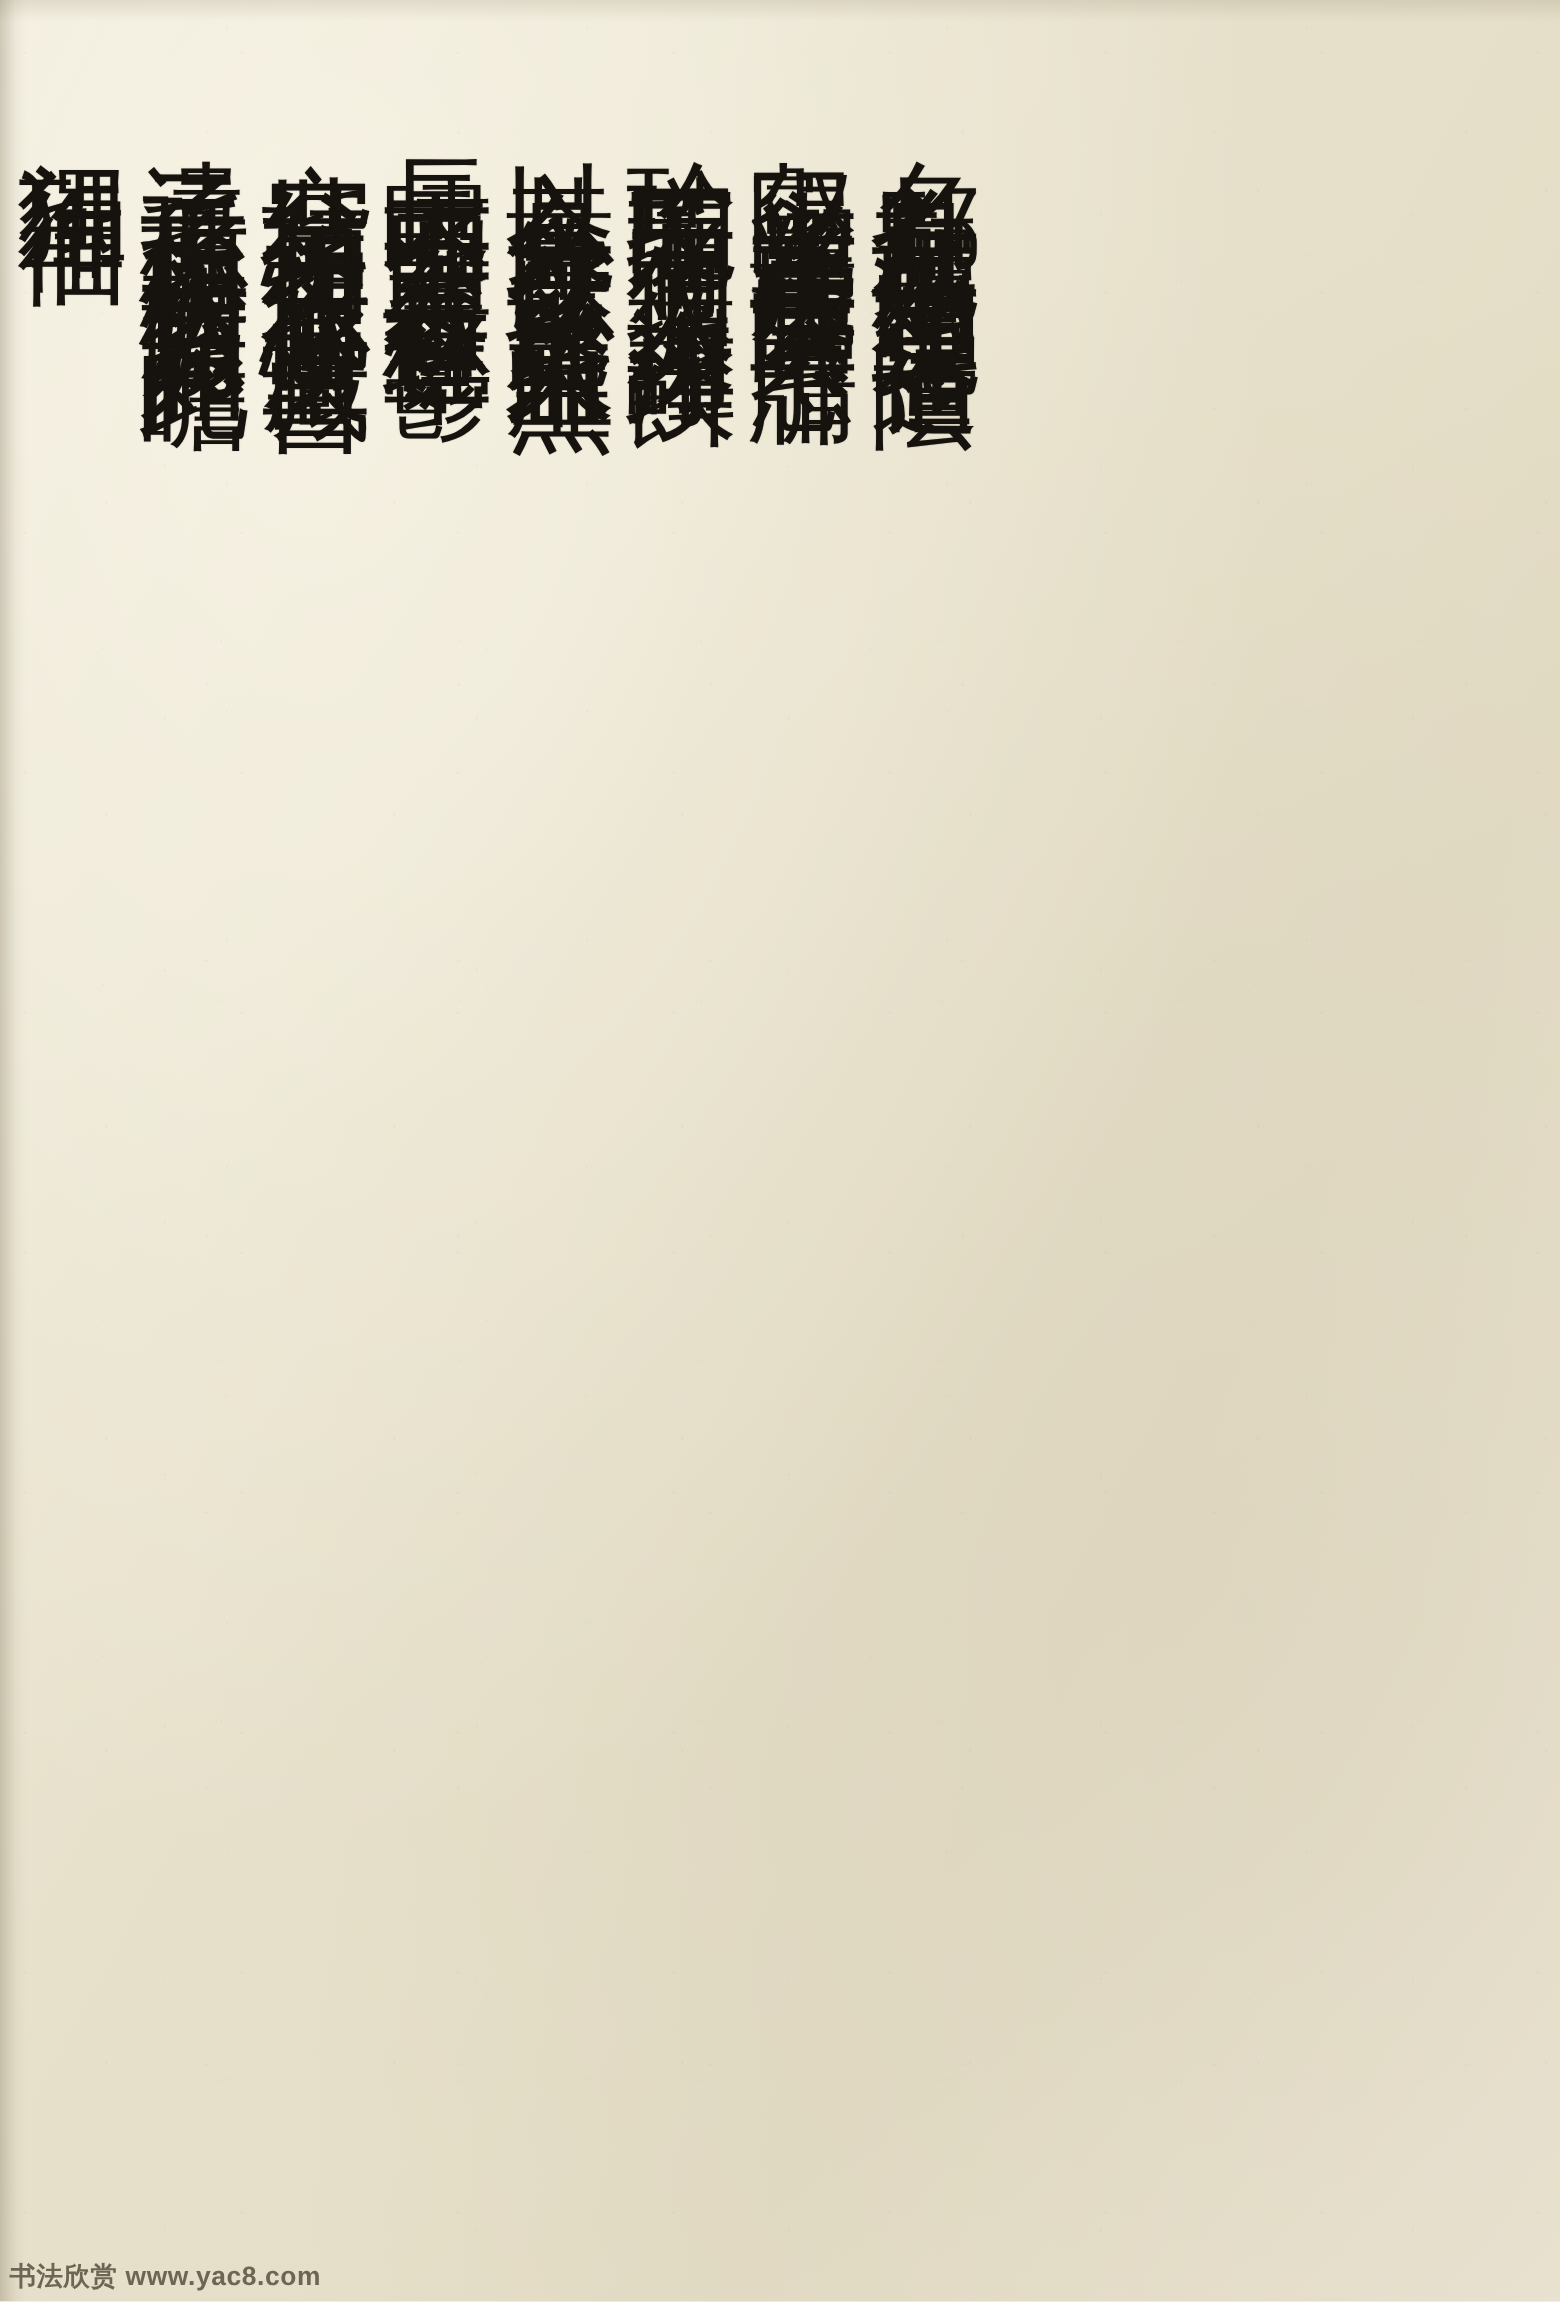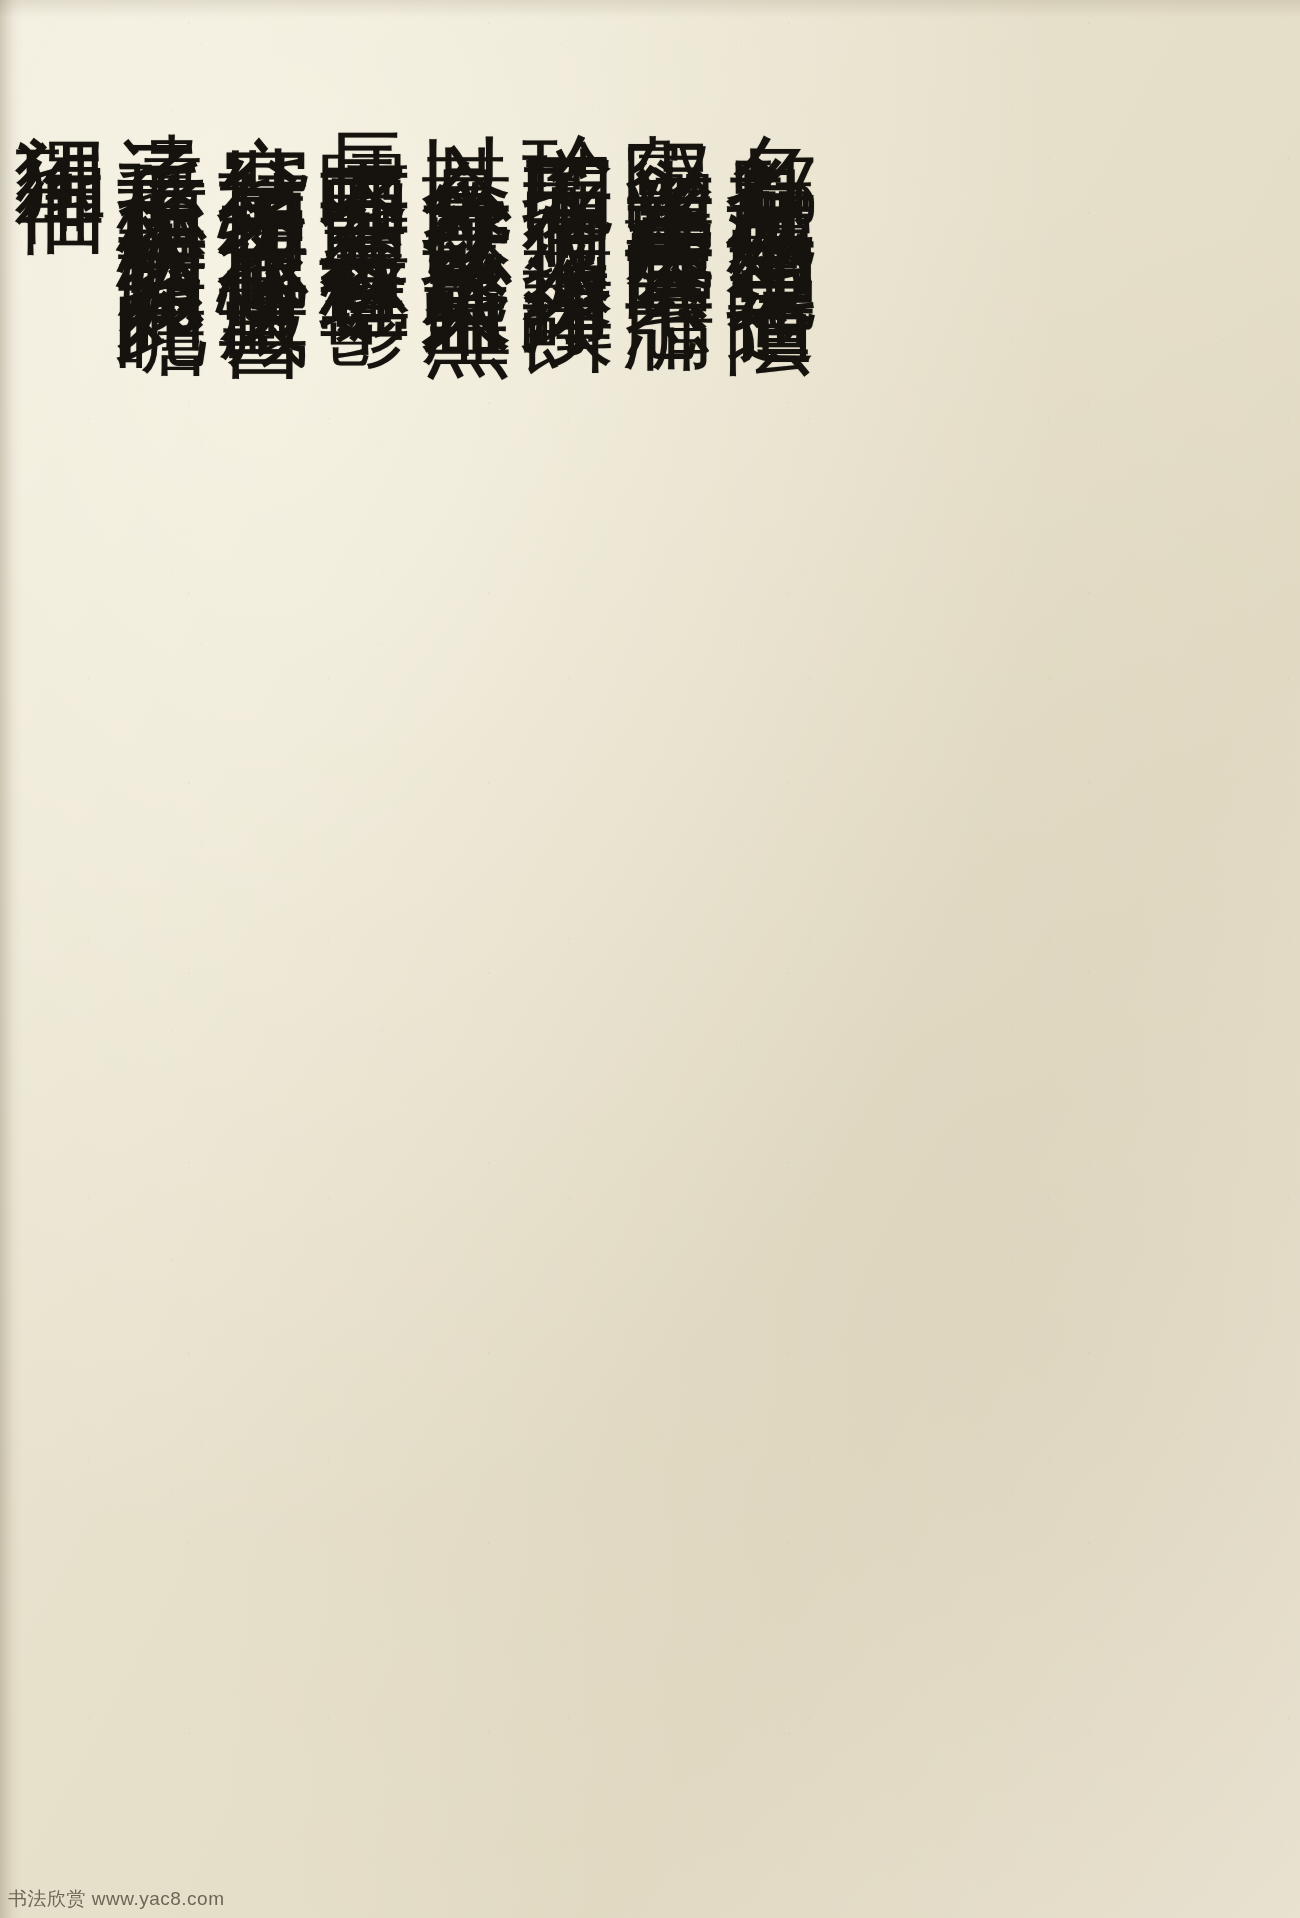--- a/index.html
+++ b/index.html
@@ -77,24 +77,25 @@
   }
   .col-1 { margin-right: 0px; }
   .column.short { }
 
   
   #credit {
     position: absolute;
     left: 8px;
     bottom: 6px;
     font-family: "Liberation Sans", sans-serif;
-    font-size: 19px;
+    font-size: 22px;
     color: #6d6655;
     letter-spacing: 0.5px;
     white-space: nowrap;
+    font-weight: bold;
   }
   #credit .cn { font-family: "DejaVu Sans", sans-serif; }
 </style>
 </head>
 <body>
 
 <div id="page">
 
   <div id="paper-grain"></div>
   <div id="top-edge"></div>

